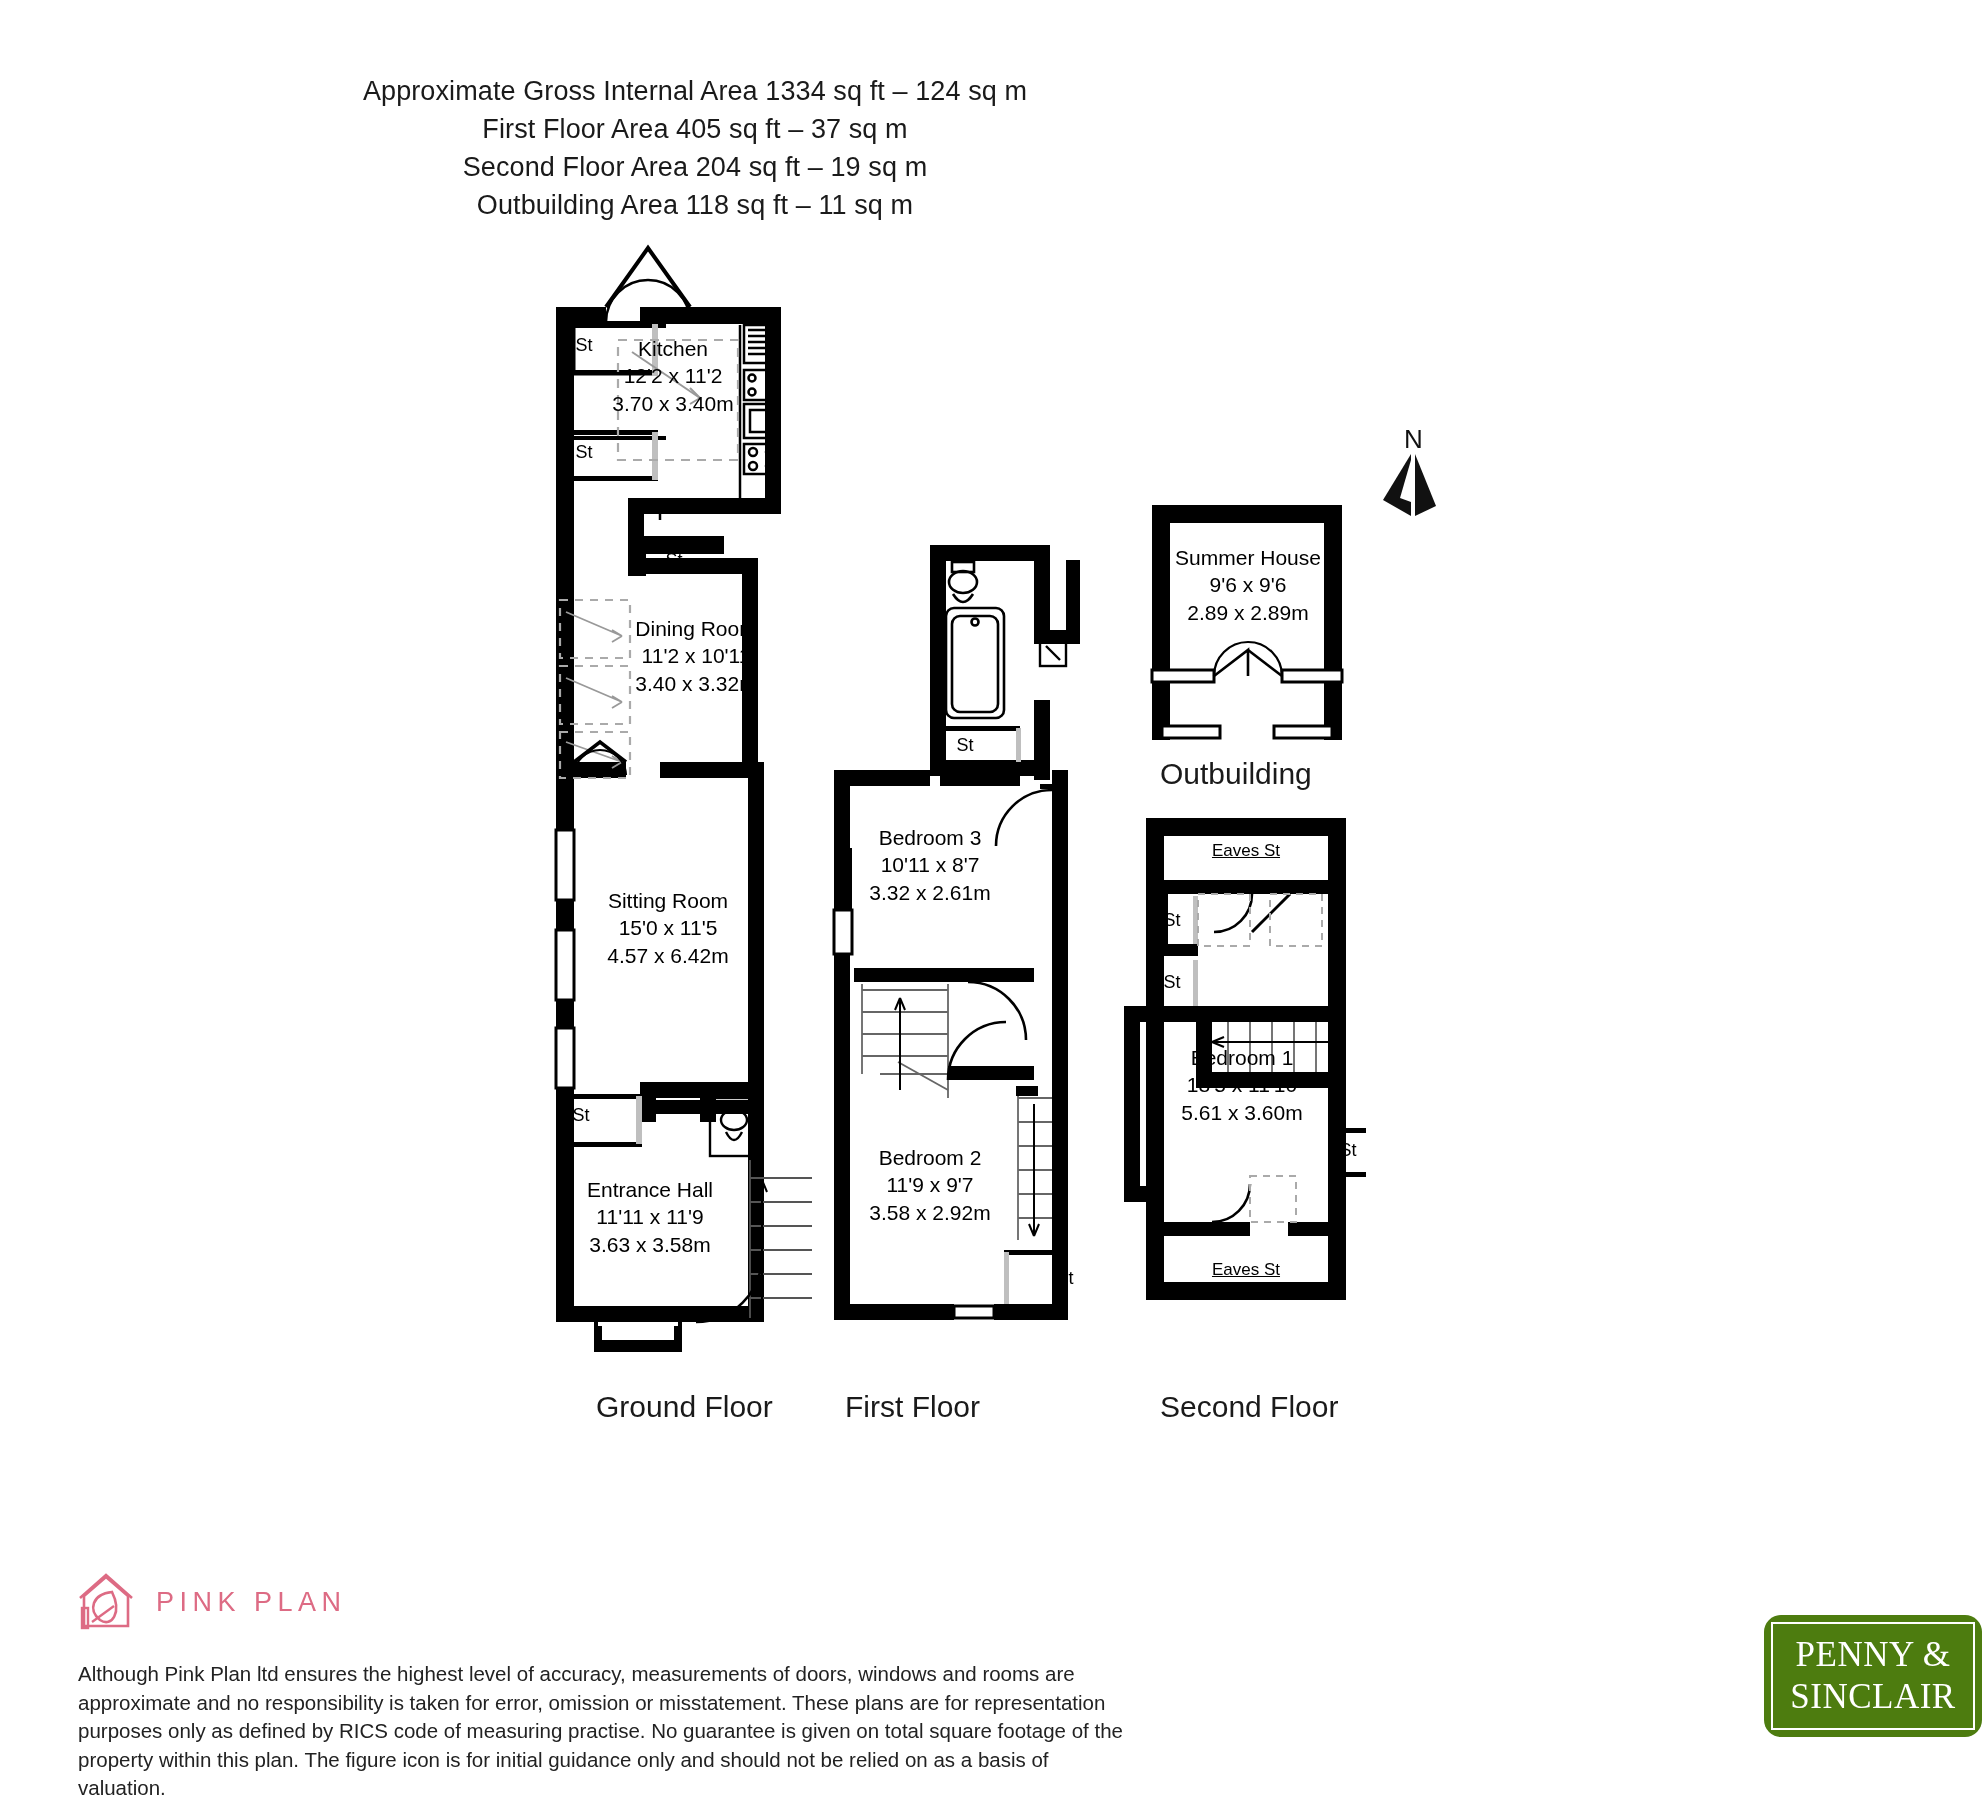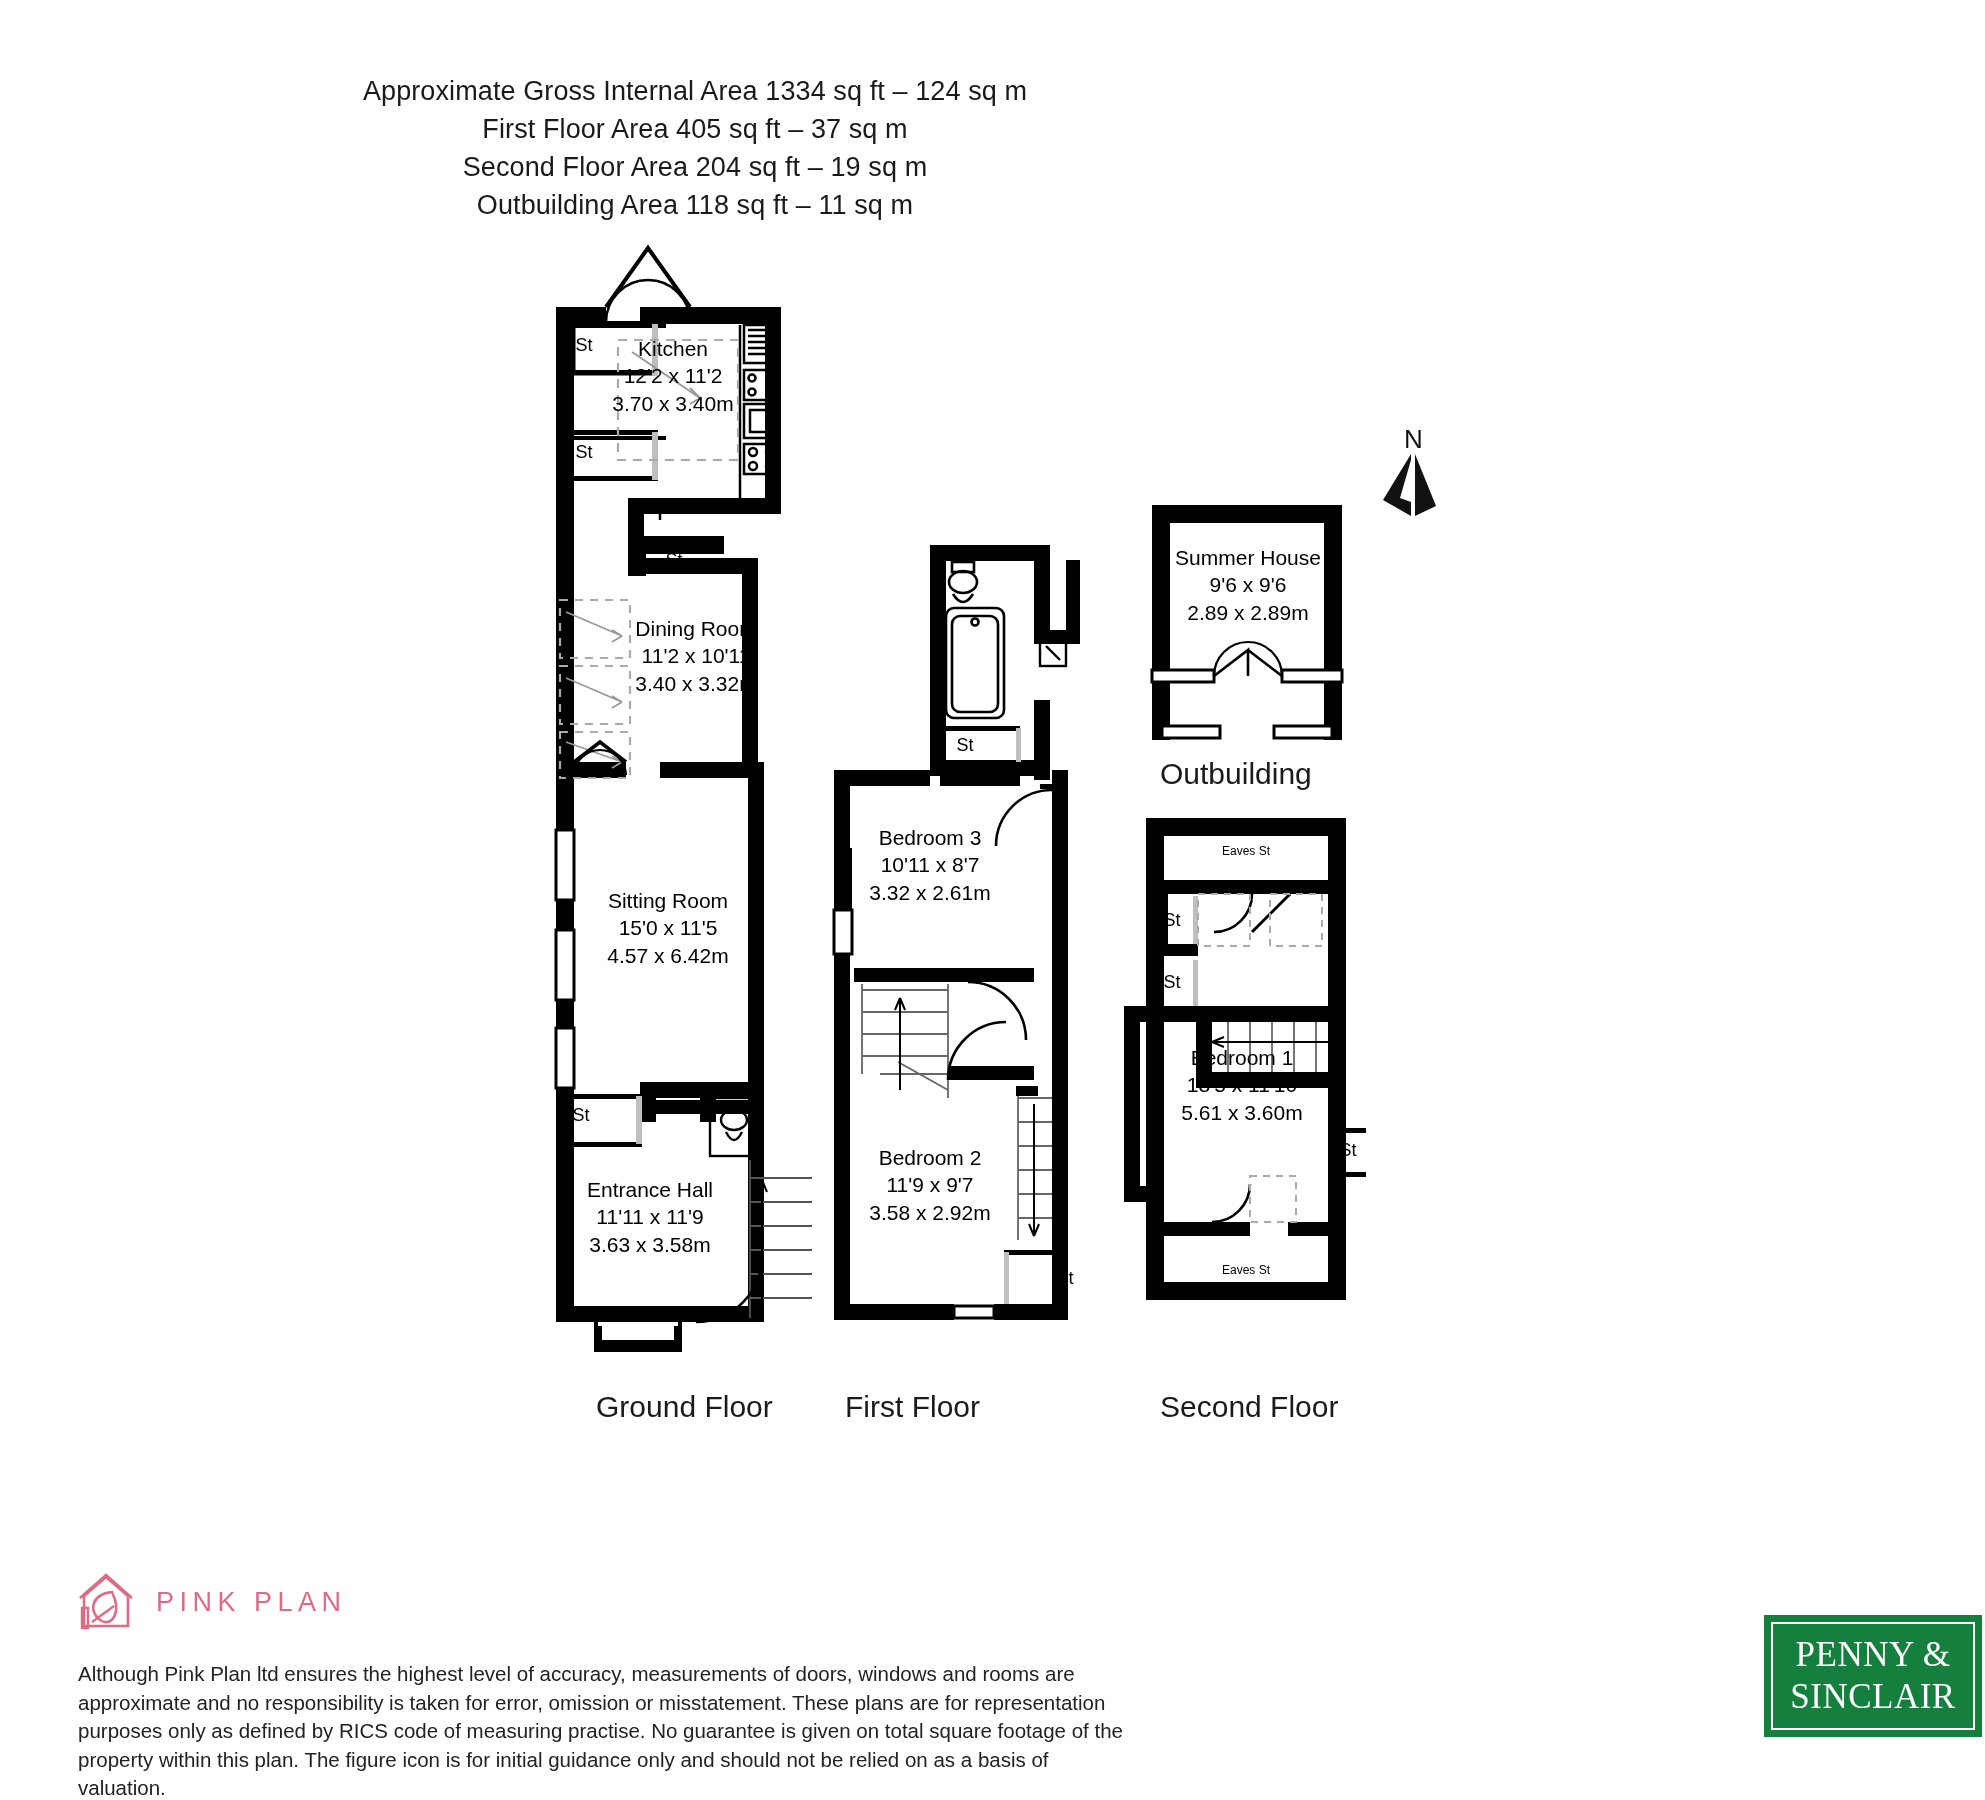--- a/index.html
+++ b/index.html
@@ -62,21 +62,21 @@
   .room-label .rname { font-size: 21px; }
   .room-label .rdim  { font-size: 21px; }
 
   .tag-label {
     position: absolute;
     font-size: 18px;
     color: #000000;
     white-space: nowrap;
     transform: translate(-50%, -50%);
   }
-  .tag-label.eaves { font-size: 12px; }
+  .tag-label.eaves { font-size: 17px; text-decoration: underline; }
 
   
   #north-marker {
     position: absolute;
     left: 1378px;
     top: 428px;
     width: 70px;
     height: 95px;
   }
   #north-marker .nlet {
@@ -117,23 +117,24 @@
     font-size: 20.5px;
     line-height: 28.5px;
     color: #222222;
   }
   #ps-logo {
     position: absolute;
     left: 1728px;
     top: 55px;
     width: 218px;
     height: 122px;
-    background: #15803d;
+    background: #4d7c0f;
     box-sizing: border-box;
     padding: 7px;
+    border-radius: 17px;
   }
   #ps-logo .inner {
     width: 100%;
     height: 100%;
     border: 2px solid #ffffff;
     box-sizing: border-box;
     display: flex;
     flex-direction: column;
     align-items: center;
     justify-content: center;

